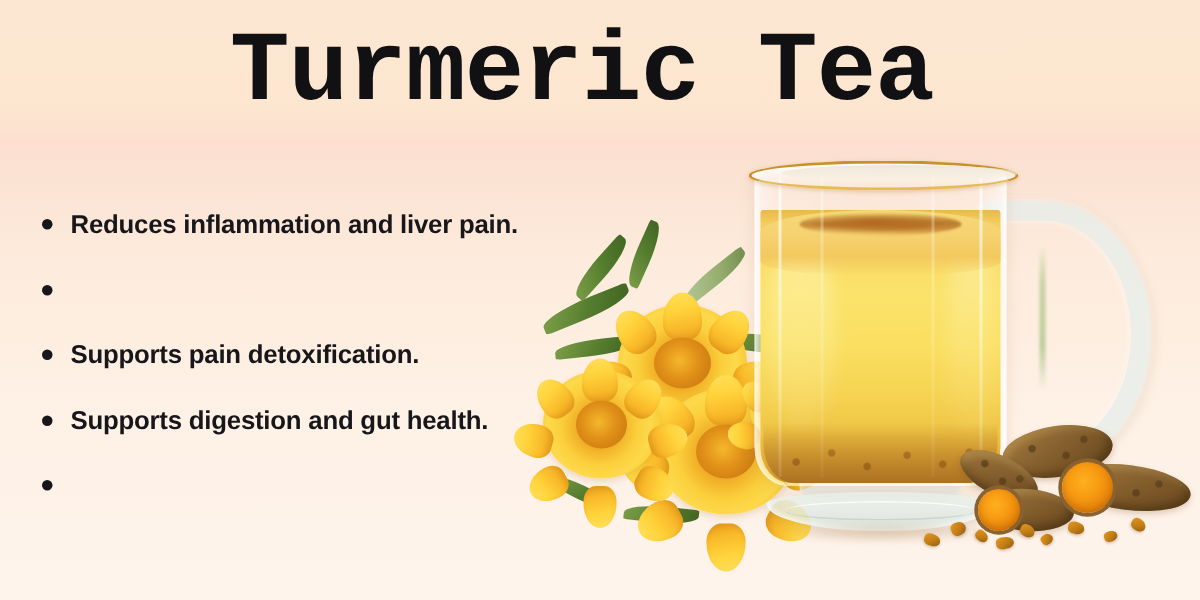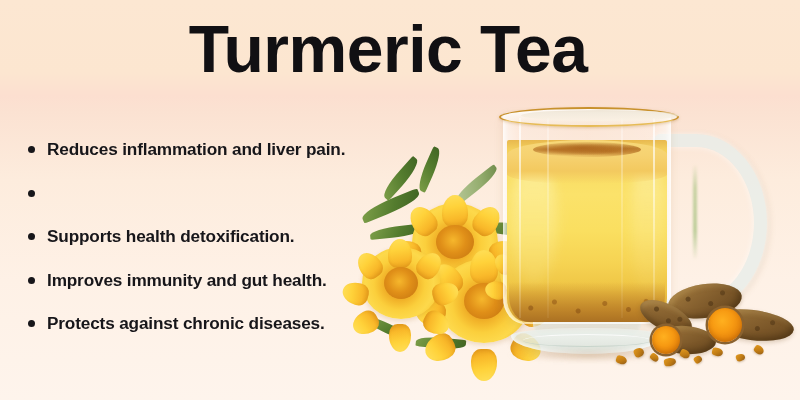--- a/index.html
+++ b/index.html
@@ -29,21 +29,21 @@
         #fef4ec 100%);
   }
 
   
   .title {
     position: absolute;
     top: 8px;
     left: 0;
     width: 776px;
     text-align: center;
-    font-family: Liberation Sans, sans-serif;
+    font-family: Liberation Mono, monospace;
     font-size: 66px;
     font-weight: bold;
     letter-spacing: -0.5px;
     color: #111013;
     line-height: 82px;
     white-space: nowrap;
   }
 
   
   .bullets {
@@ -471,25 +471,24 @@
   <ul class="bullets">
     <li class="bullet-row">
       <span class="bullet-dot"></span>
       <span class="bullet-text">Reduces inflammation and liver pain.</span>
     </li>
     <li class="bullet-row">
       <span class="bullet-dot"></span>
     </li>
     <li class="bullet-row">
       <span class="bullet-dot"></span>
-      <span class="bullet-text">Supports health detoxification.</span>
+      <span class="bullet-text">Supports pain detoxification.</span>
     </li>
     <li class="bullet-row">
       <span class="bullet-dot"></span>
-      <span class="bullet-text">Improves immunity and gut health.</span>
+      <span class="bullet-text">Supports digestion and gut health.</span>
     </li>
     <li class="bullet-row">
       <span class="bullet-dot"></span>
-      <span class="bullet-text">Protects against chronic diseases.</span>
     </li>
   </ul>
 
 </div>
 
 </body></html>

